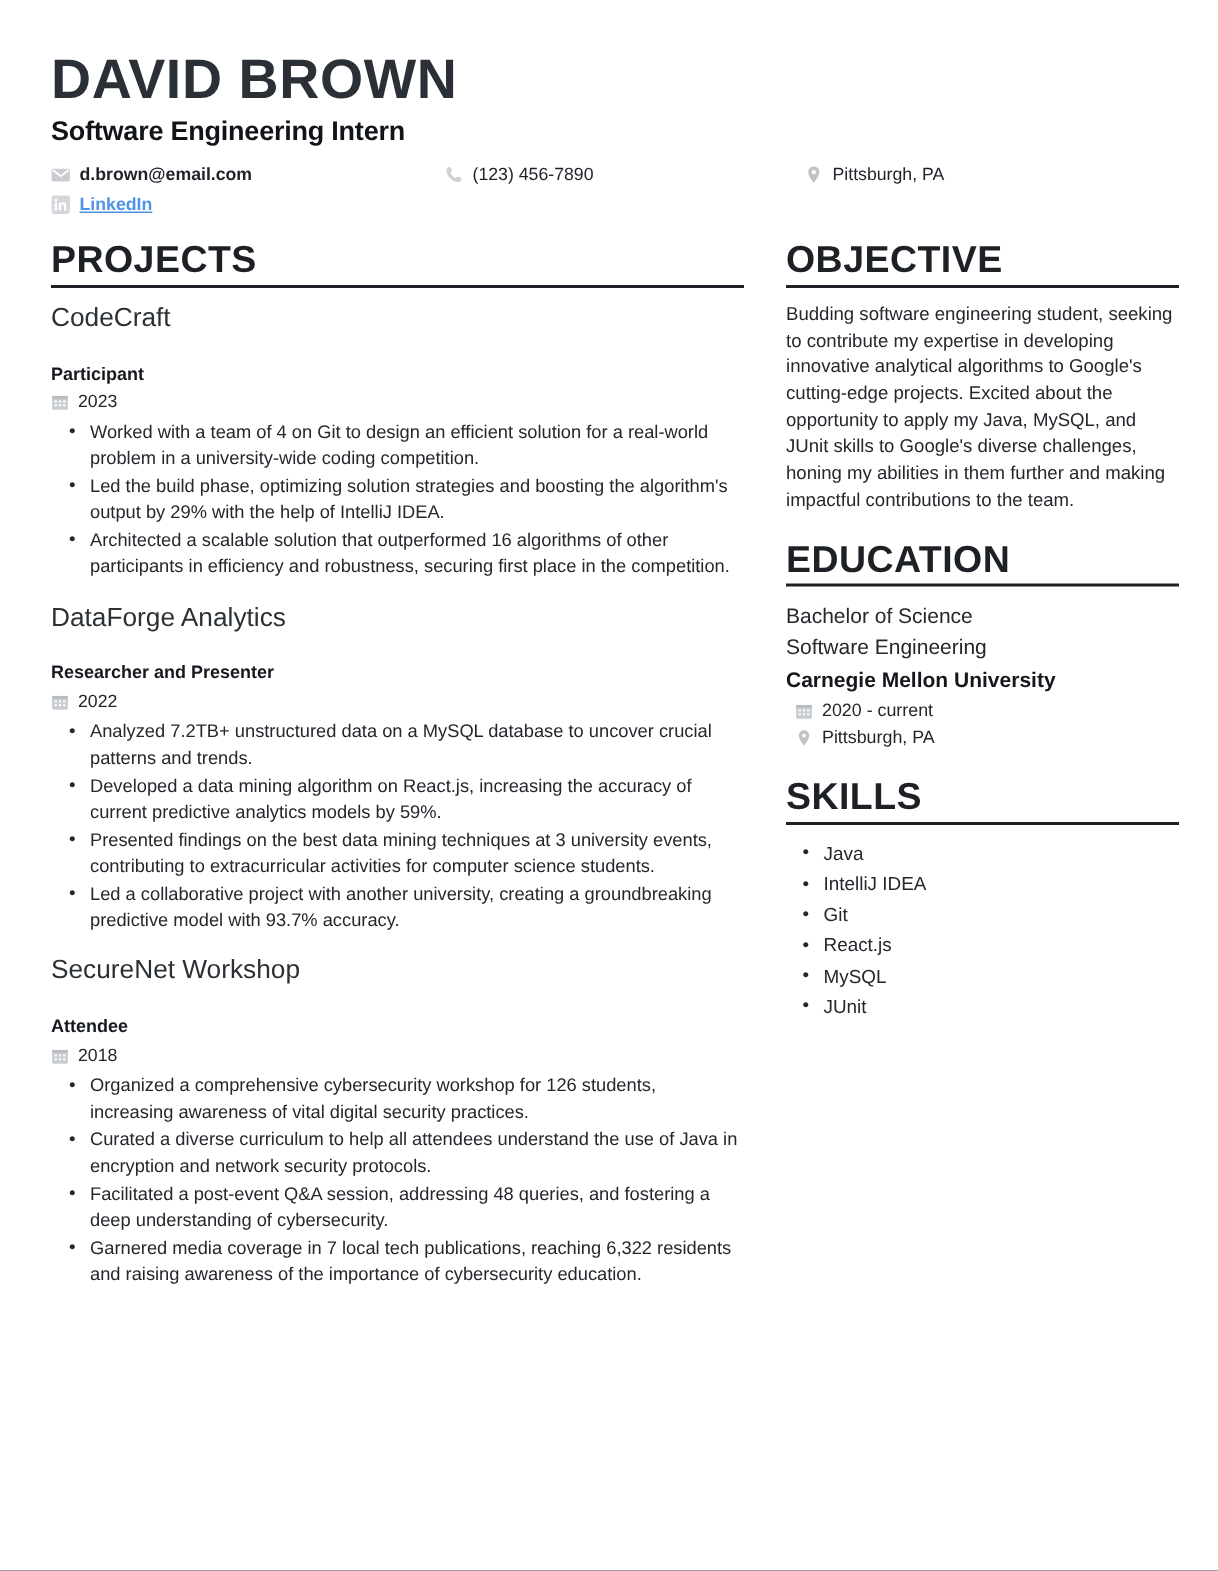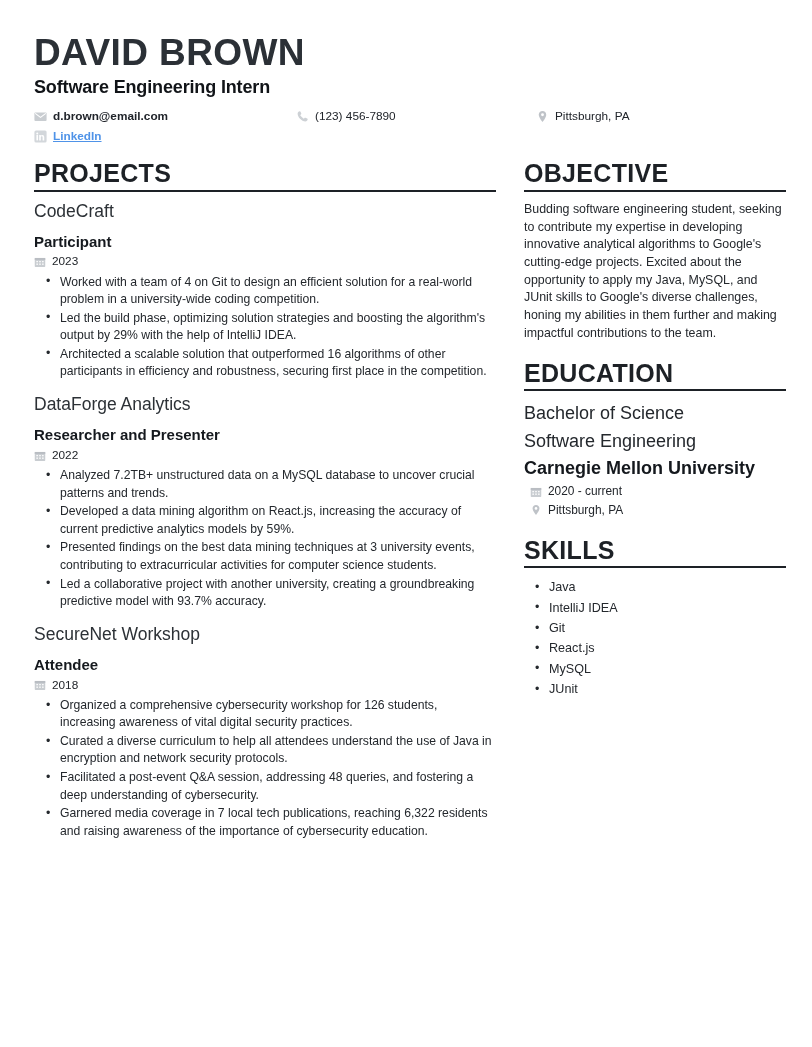--- a/index.html
+++ b/index.html
@@ -111,24 +111,24 @@
   .entry:last-child { margin-bottom: 0; }
 
   .entry-title {
     font-size: 17.5px;
     font-weight: 400;
     color: #2c3136;
     line-height: 1.25;
   }
 
   .entry-role {
-    font-size: 15px;
+    font-size: 12px;
     font-weight: bold;
     color: #15191e;
-    margin-top: 9px;
+    margin-top: 19px;
     line-height: 1.3;
   }
 
   .meta-line {
     display: flex;
     align-items: center;
     gap: 6px;
     font-size: 11.8px;
     color: #22262b;
     margin-top: 3px;
@@ -160,21 +160,21 @@
   }
 
   
   .objective-text {
     font-size: 12.4px;
     color: #24282d;
     line-height: 1.43;
   }
 
   .edu-line {
-    font-size: 18px;
+    font-size: 14px;
     color: #24282d;
     line-height: 1.52;
   }
 
   .edu-line.bold {
     font-weight: bold;
     color: #14181d;
   }
 
   .edu-meta {

